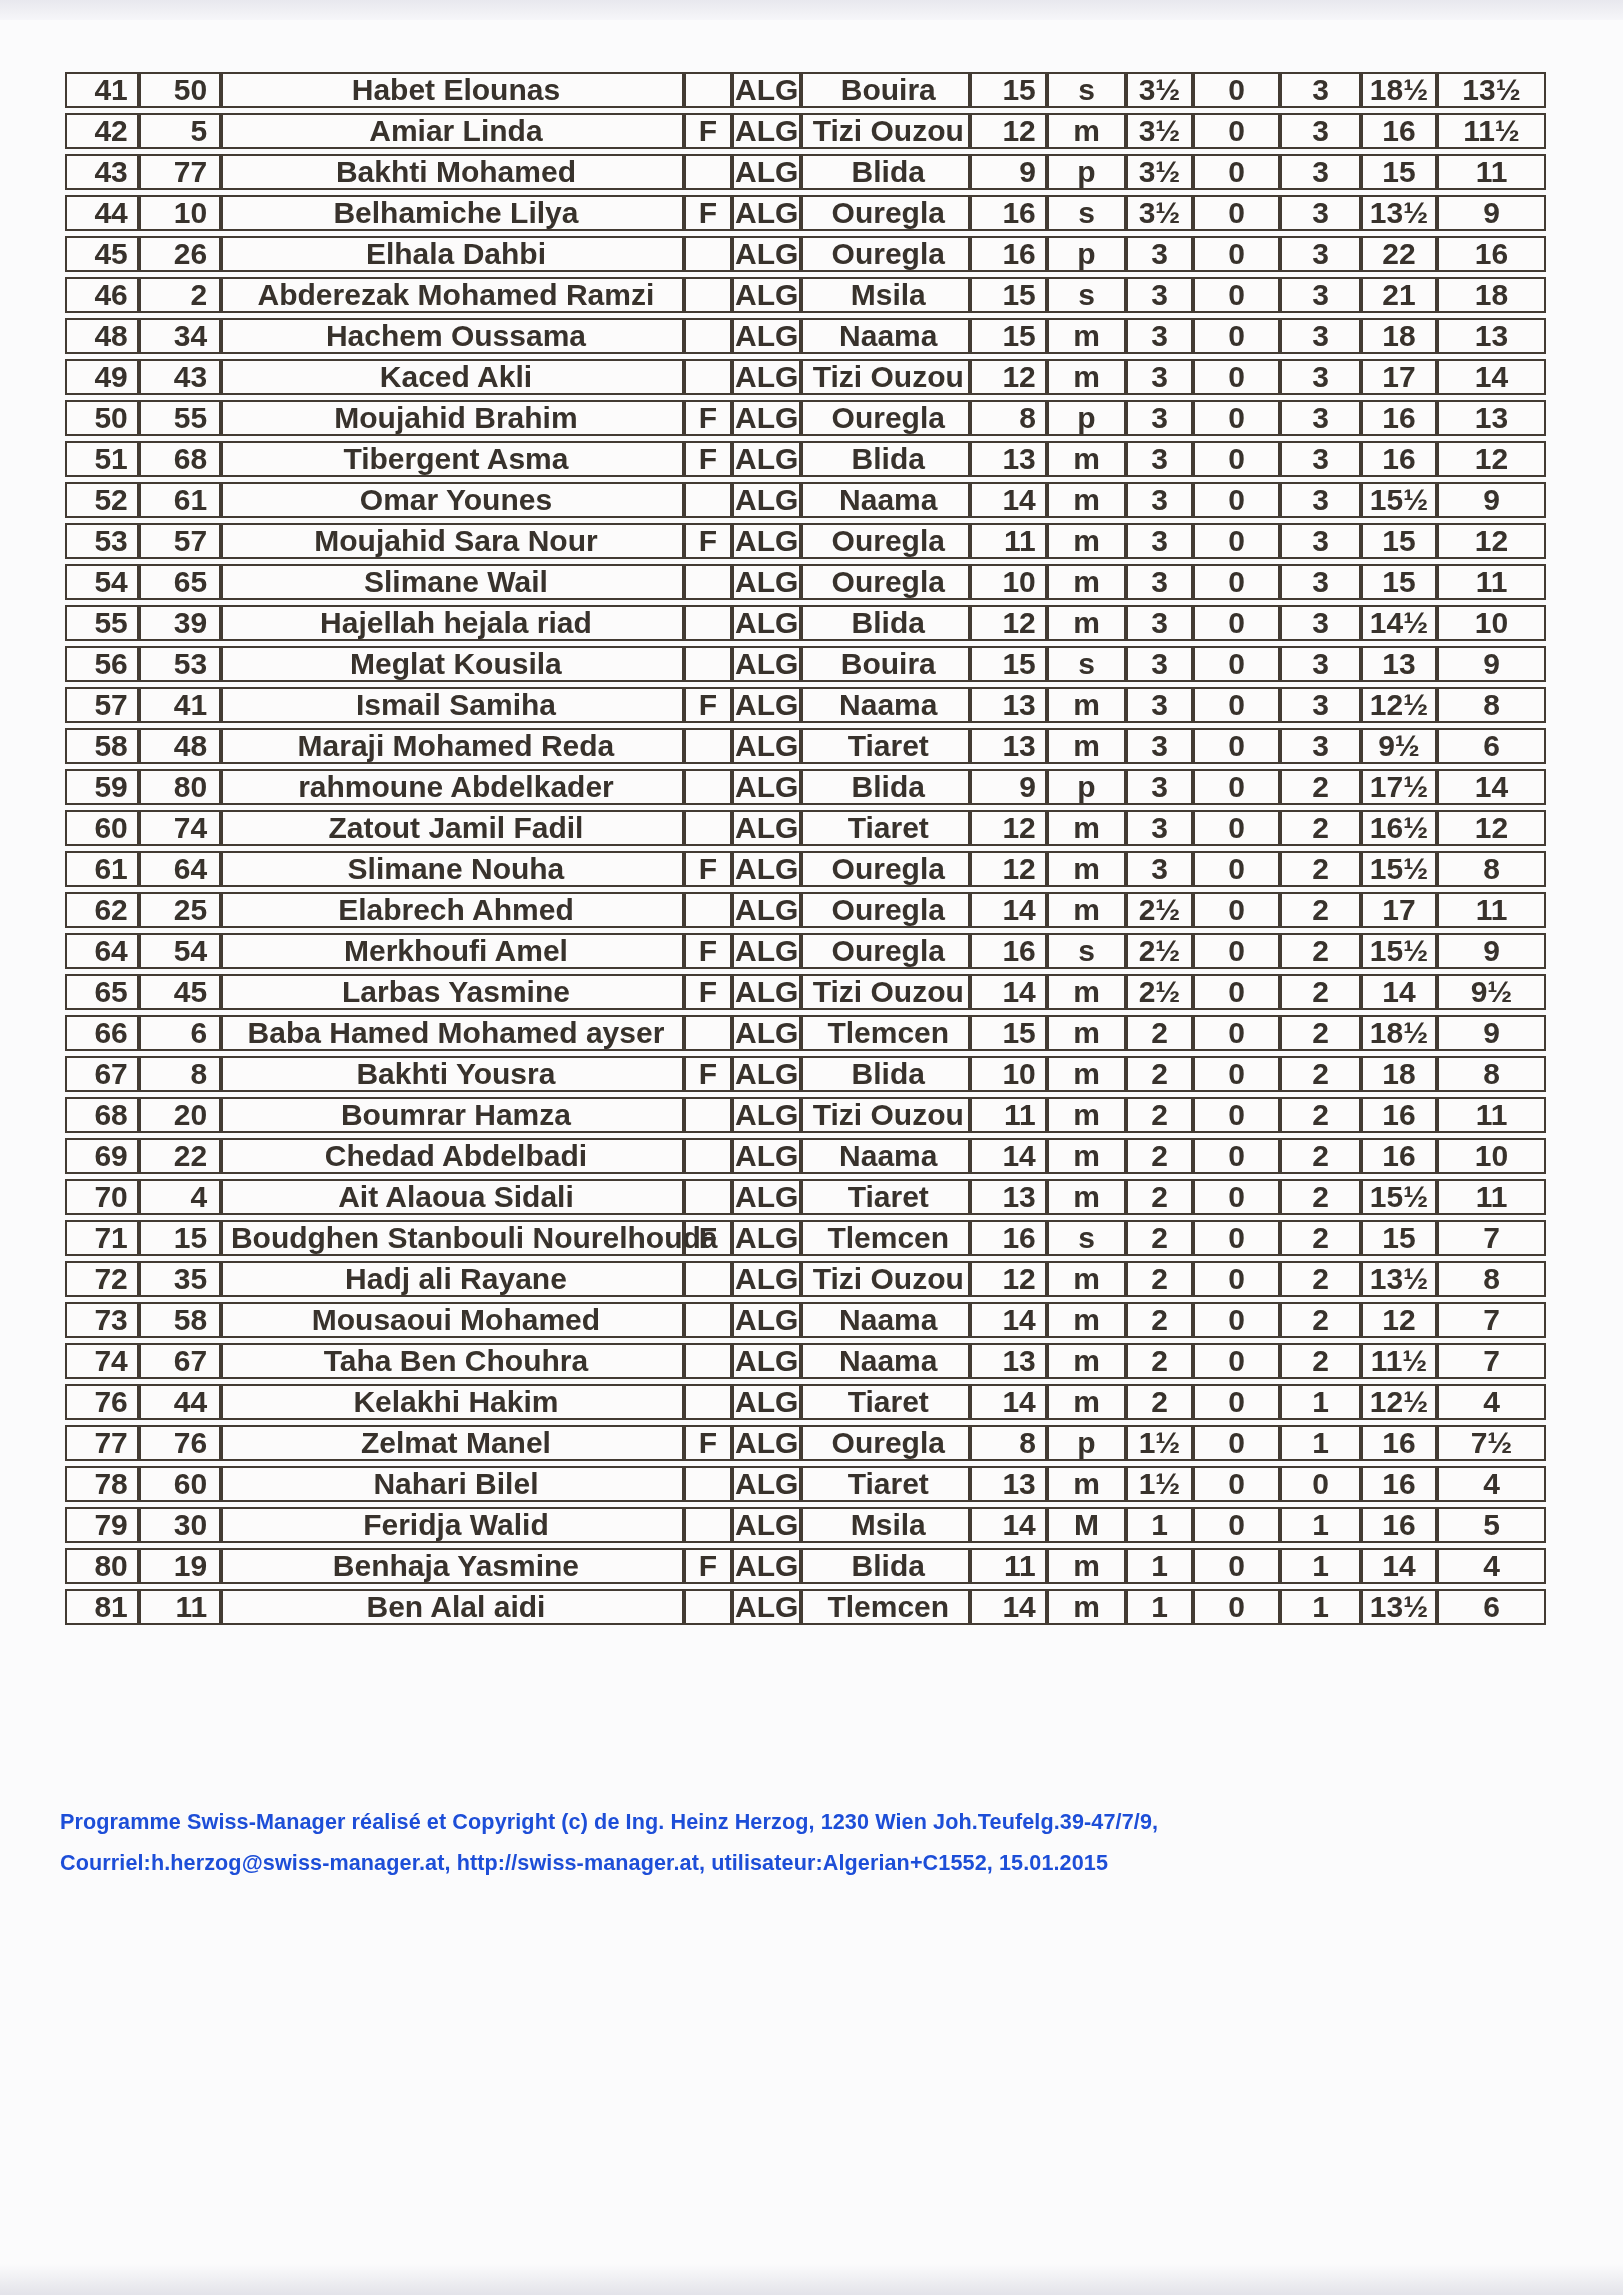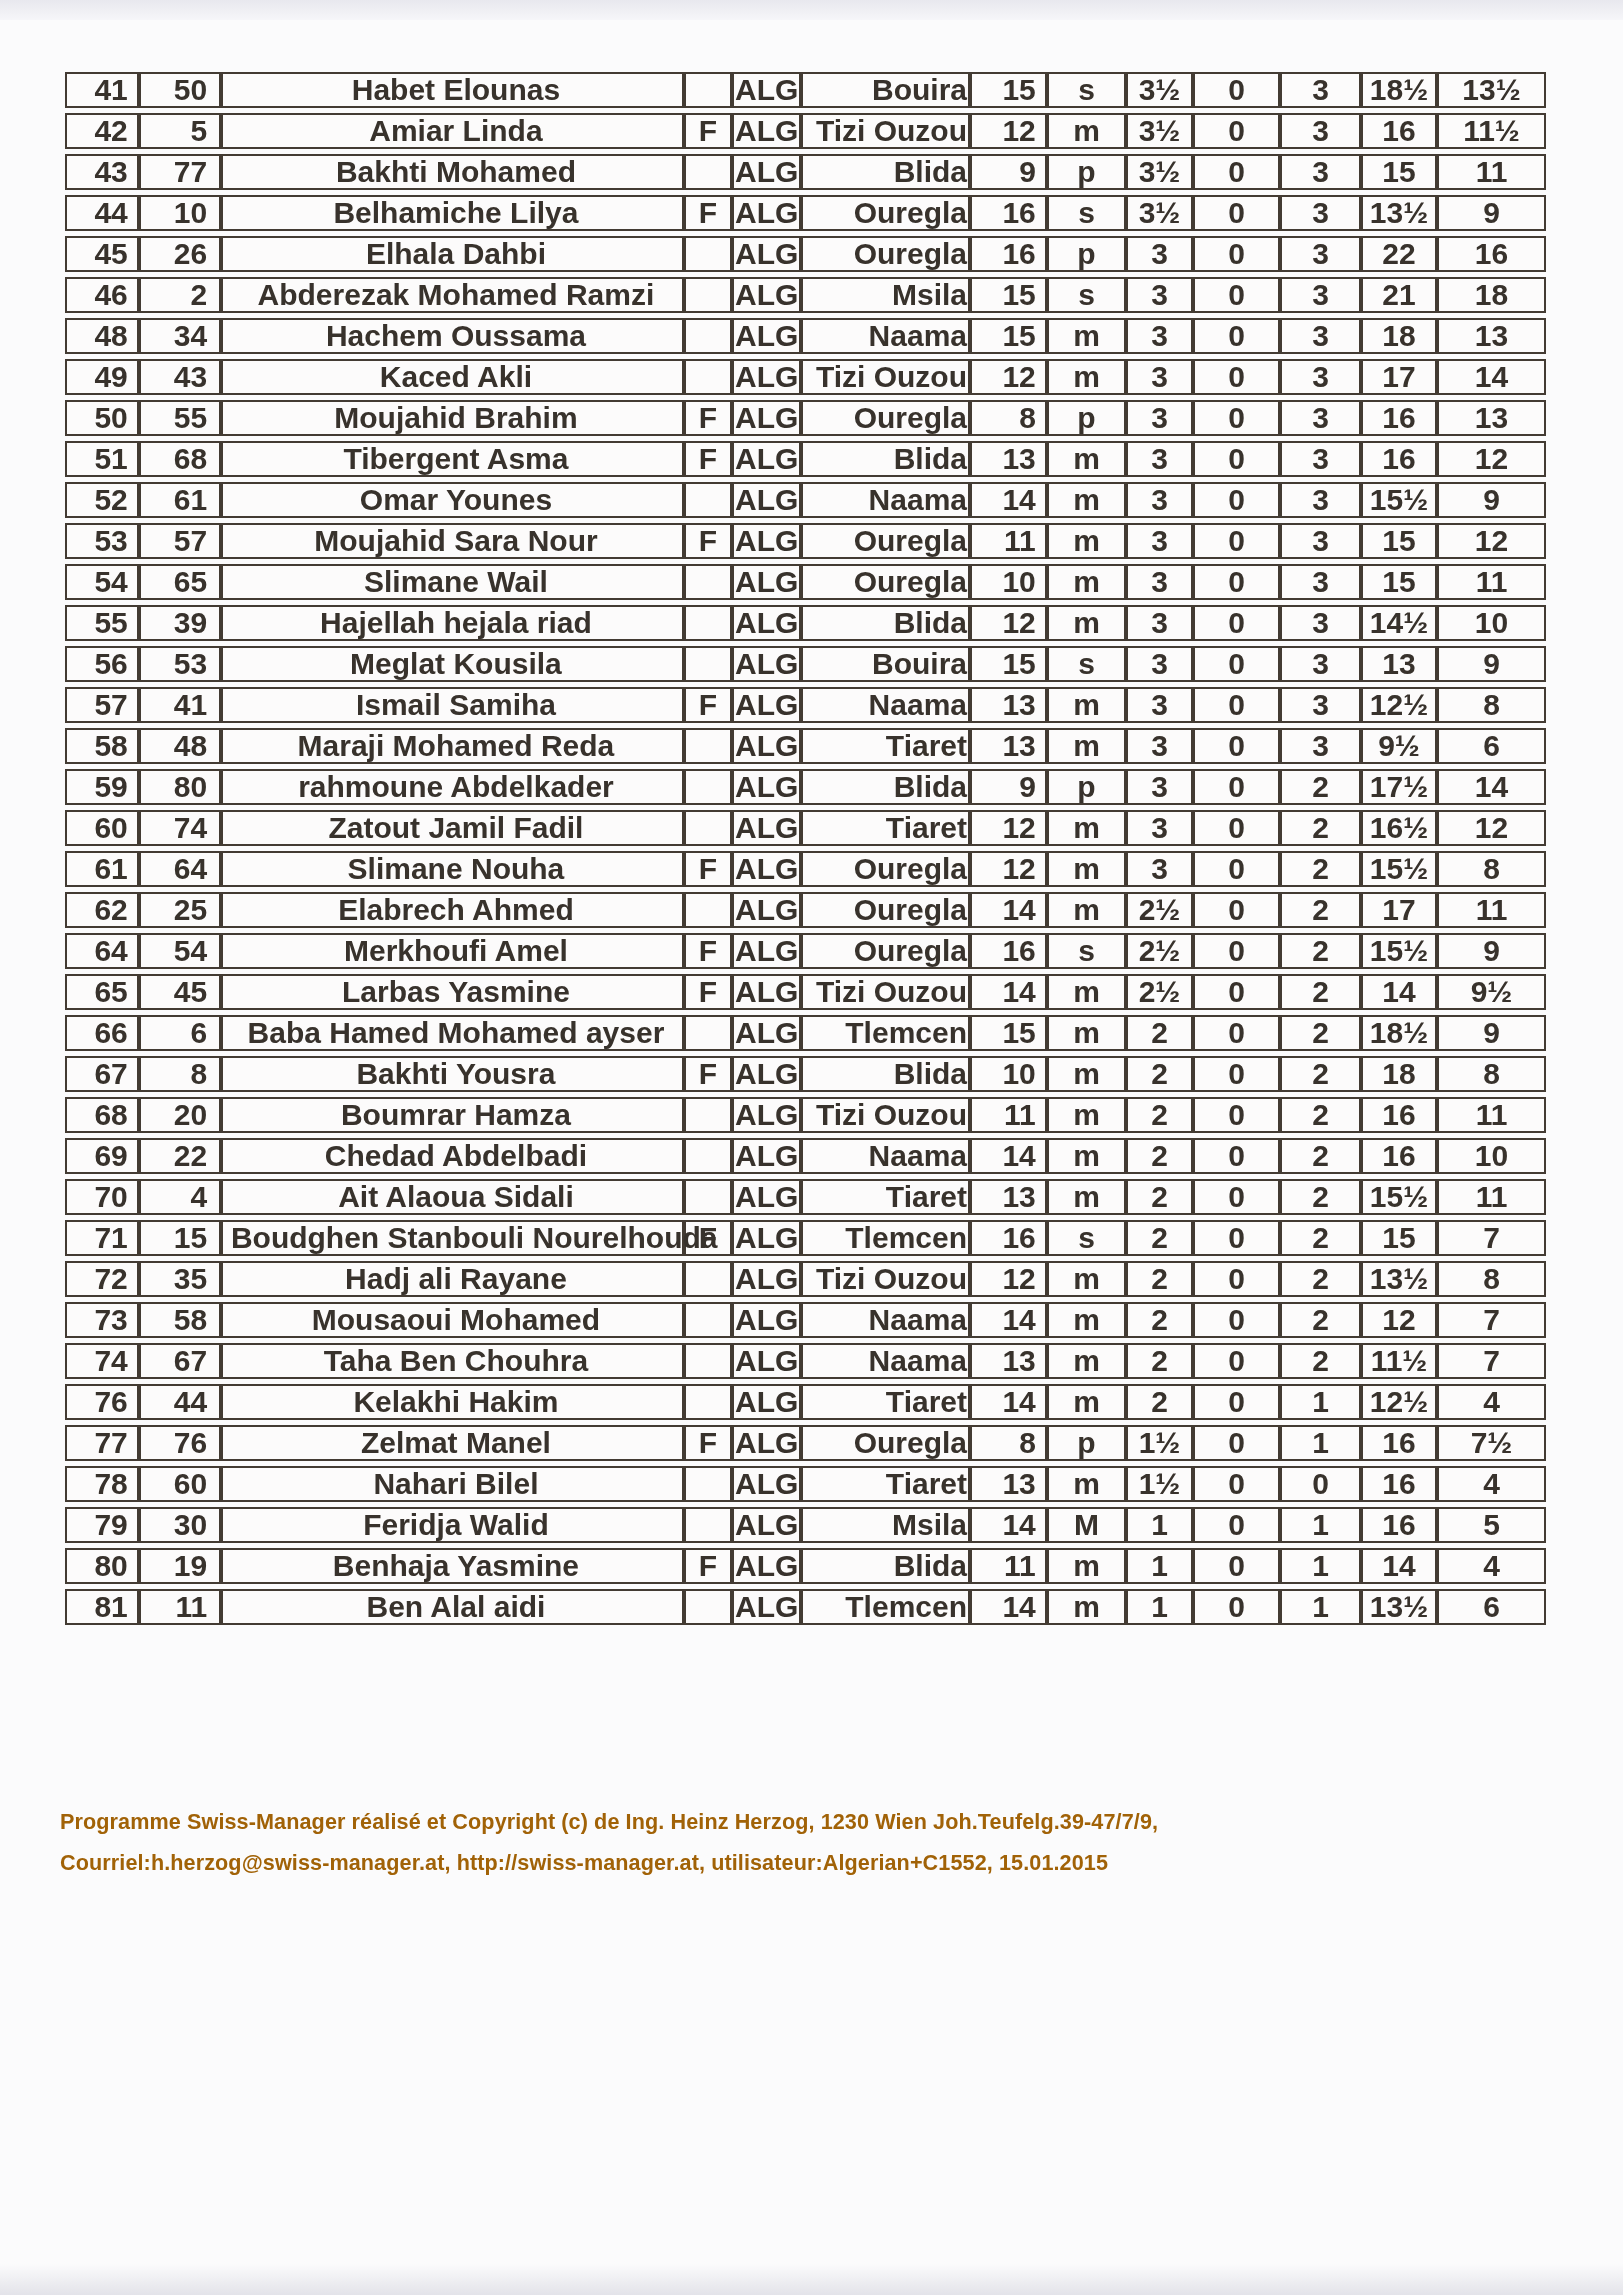--- a/index.html
+++ b/index.html
@@ -52,31 +52,31 @@
     overflow: visible;
     background: #fcfbfb;
     color: #38322c;
     vertical-align: middle;
   }
   td.c0 { text-align: right;  padding-right: 9.2px; }
   td.c1 { text-align: right;  padding-right: 11.8px; }
   td.c2 { text-align: center;   padding-left: 7.9px;  }
   td.c3 { text-align: center; }
   td.c4 { text-align: center; }
-  td.c5 { text-align: right;   padding-left: 6.5px; margin-top: 14px;  }
+  td.c5 { text-align: center;   padding-left: 6.5px; margin-top: 14px;  }
   td.c6 { text-align: right;  padding-right: 9.2px; }
   td.c7, td.c8, td.c9, td.c10, td.c11, td.c12 { text-align: center; }
   .footer {
     position: absolute;
     left: 60px;
     top: 1801px;
     width: 1440px;
     font-size: 21.6px;
     font-weight: 600;
-    color: #a16207;
+    color: #1d4ed8;
     line-height: 41px;
     letter-spacing: 0.1px;
   }
 </style>
 </head>
 <body>
 
 <div class="paper">
   <div class="scan-top-band"></div>
   <div class="scan-bottom-band"></div>

